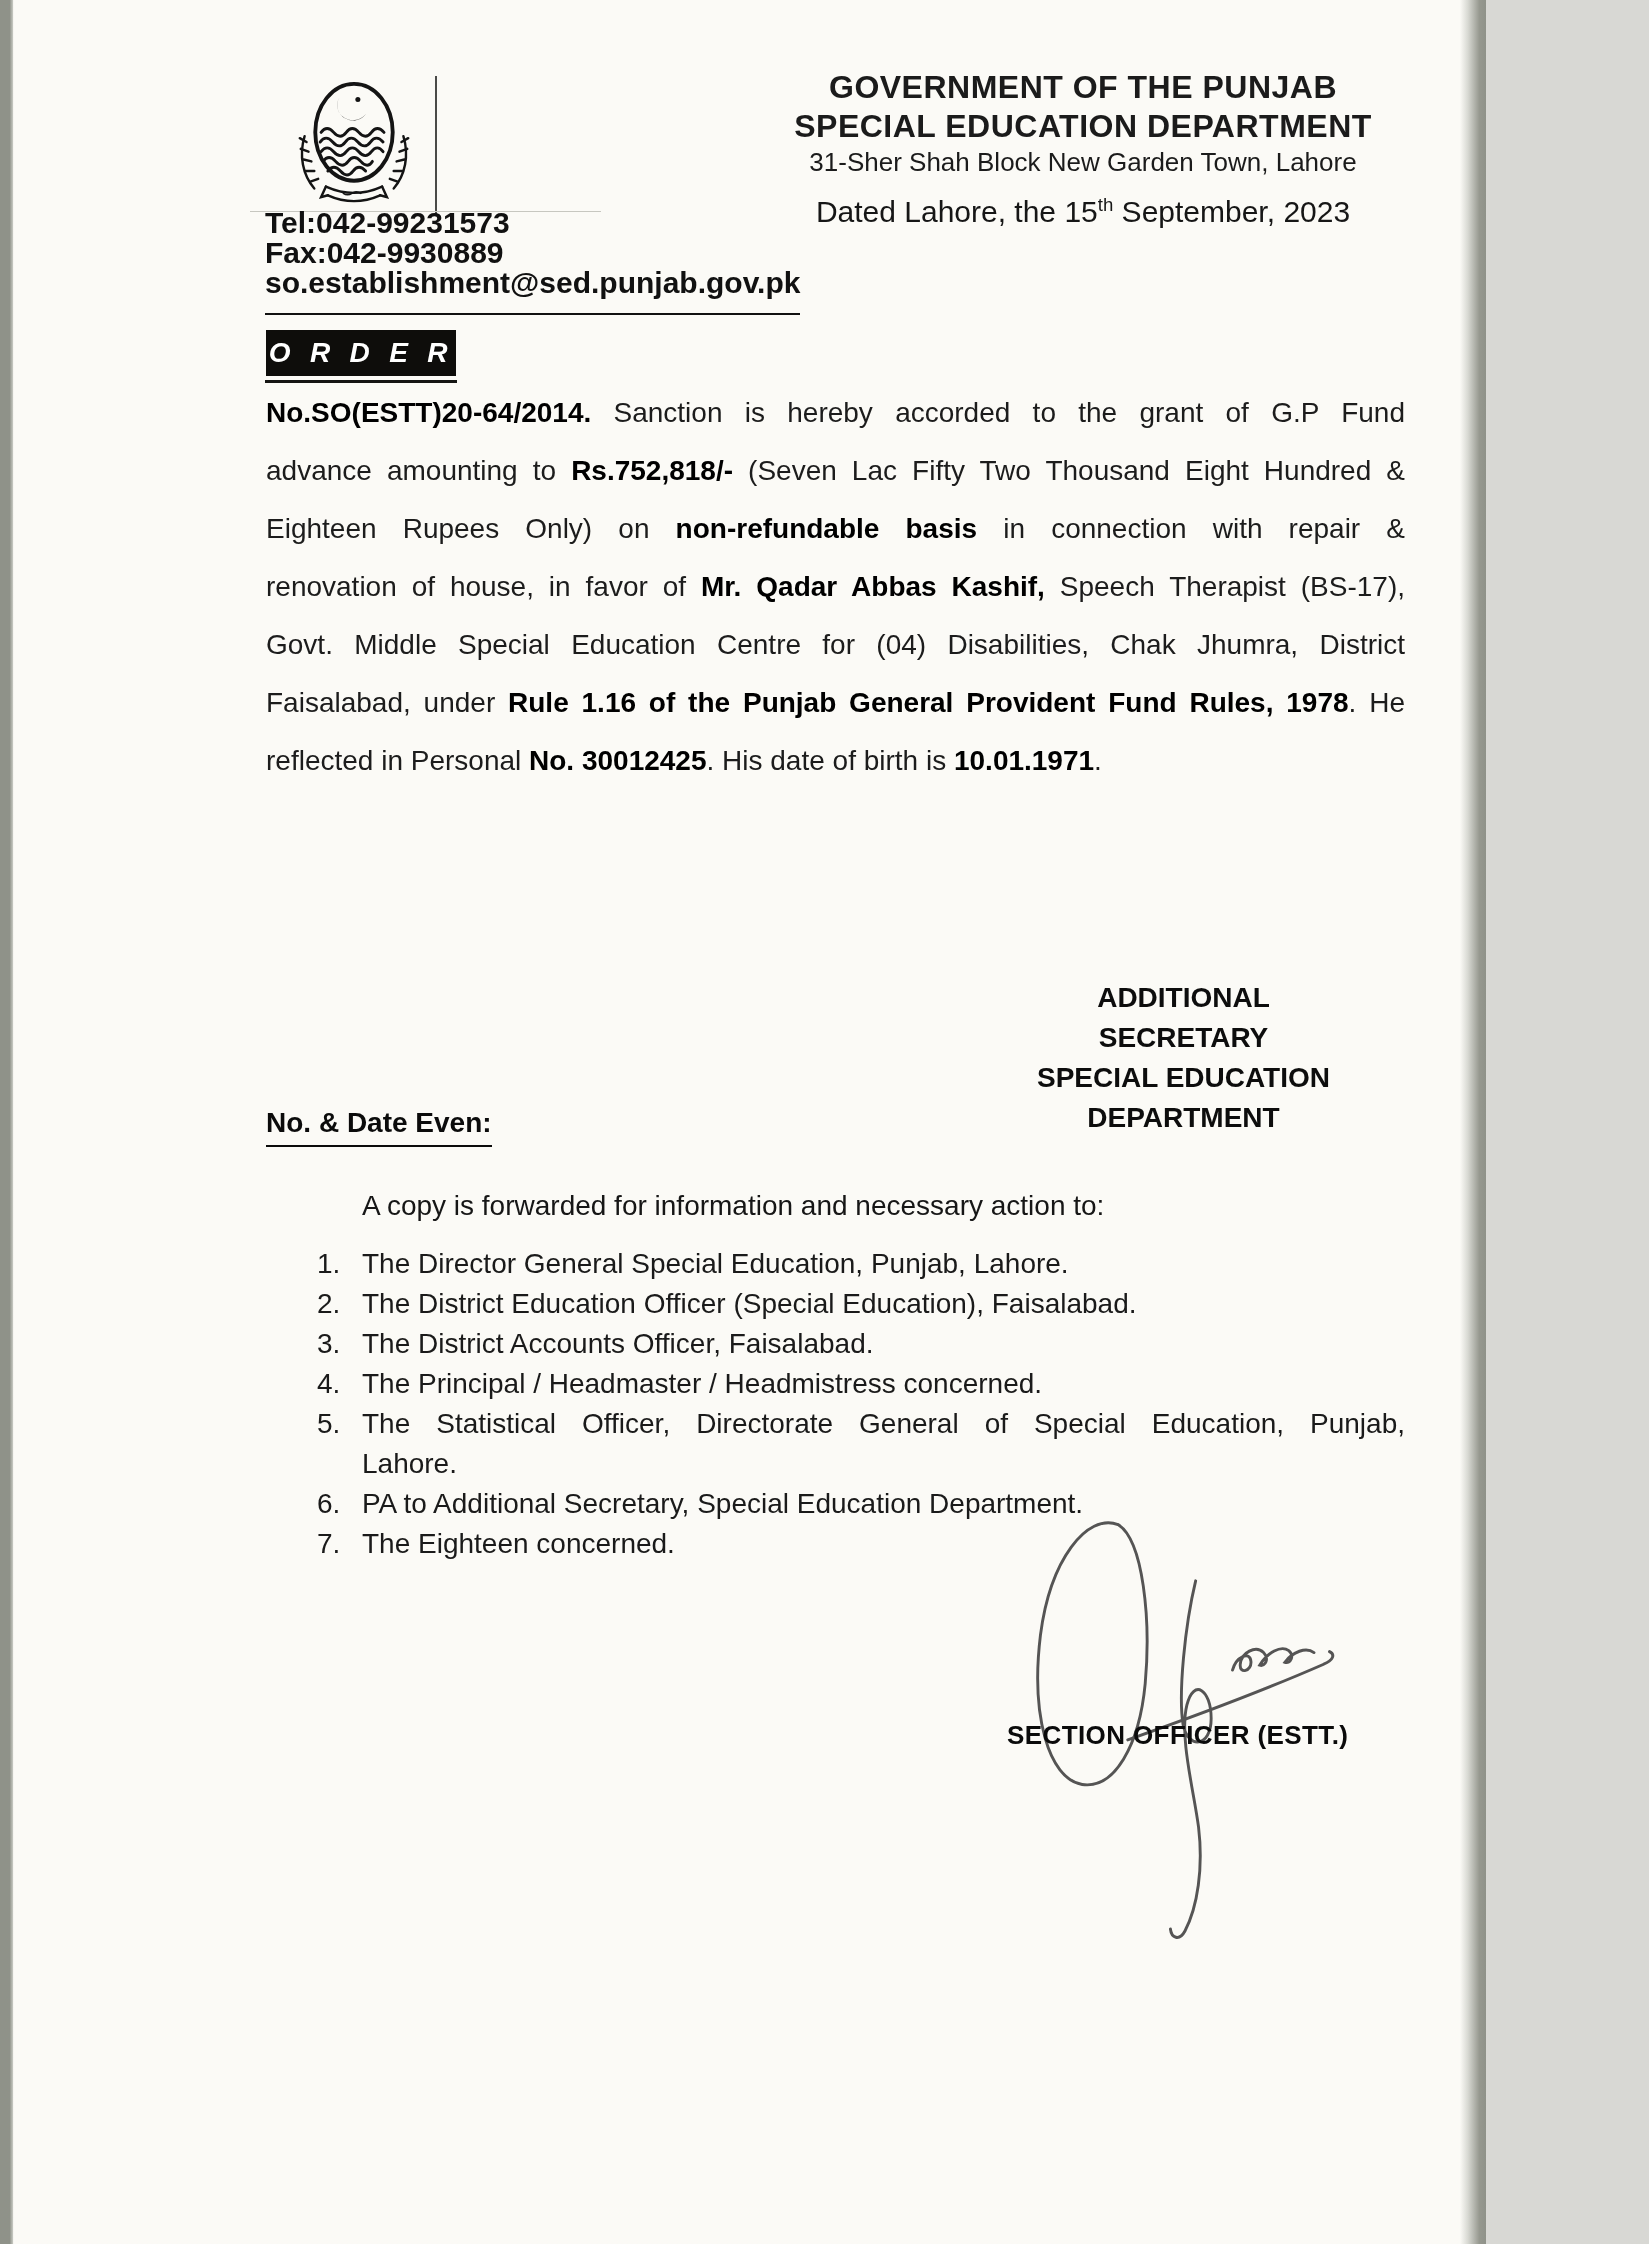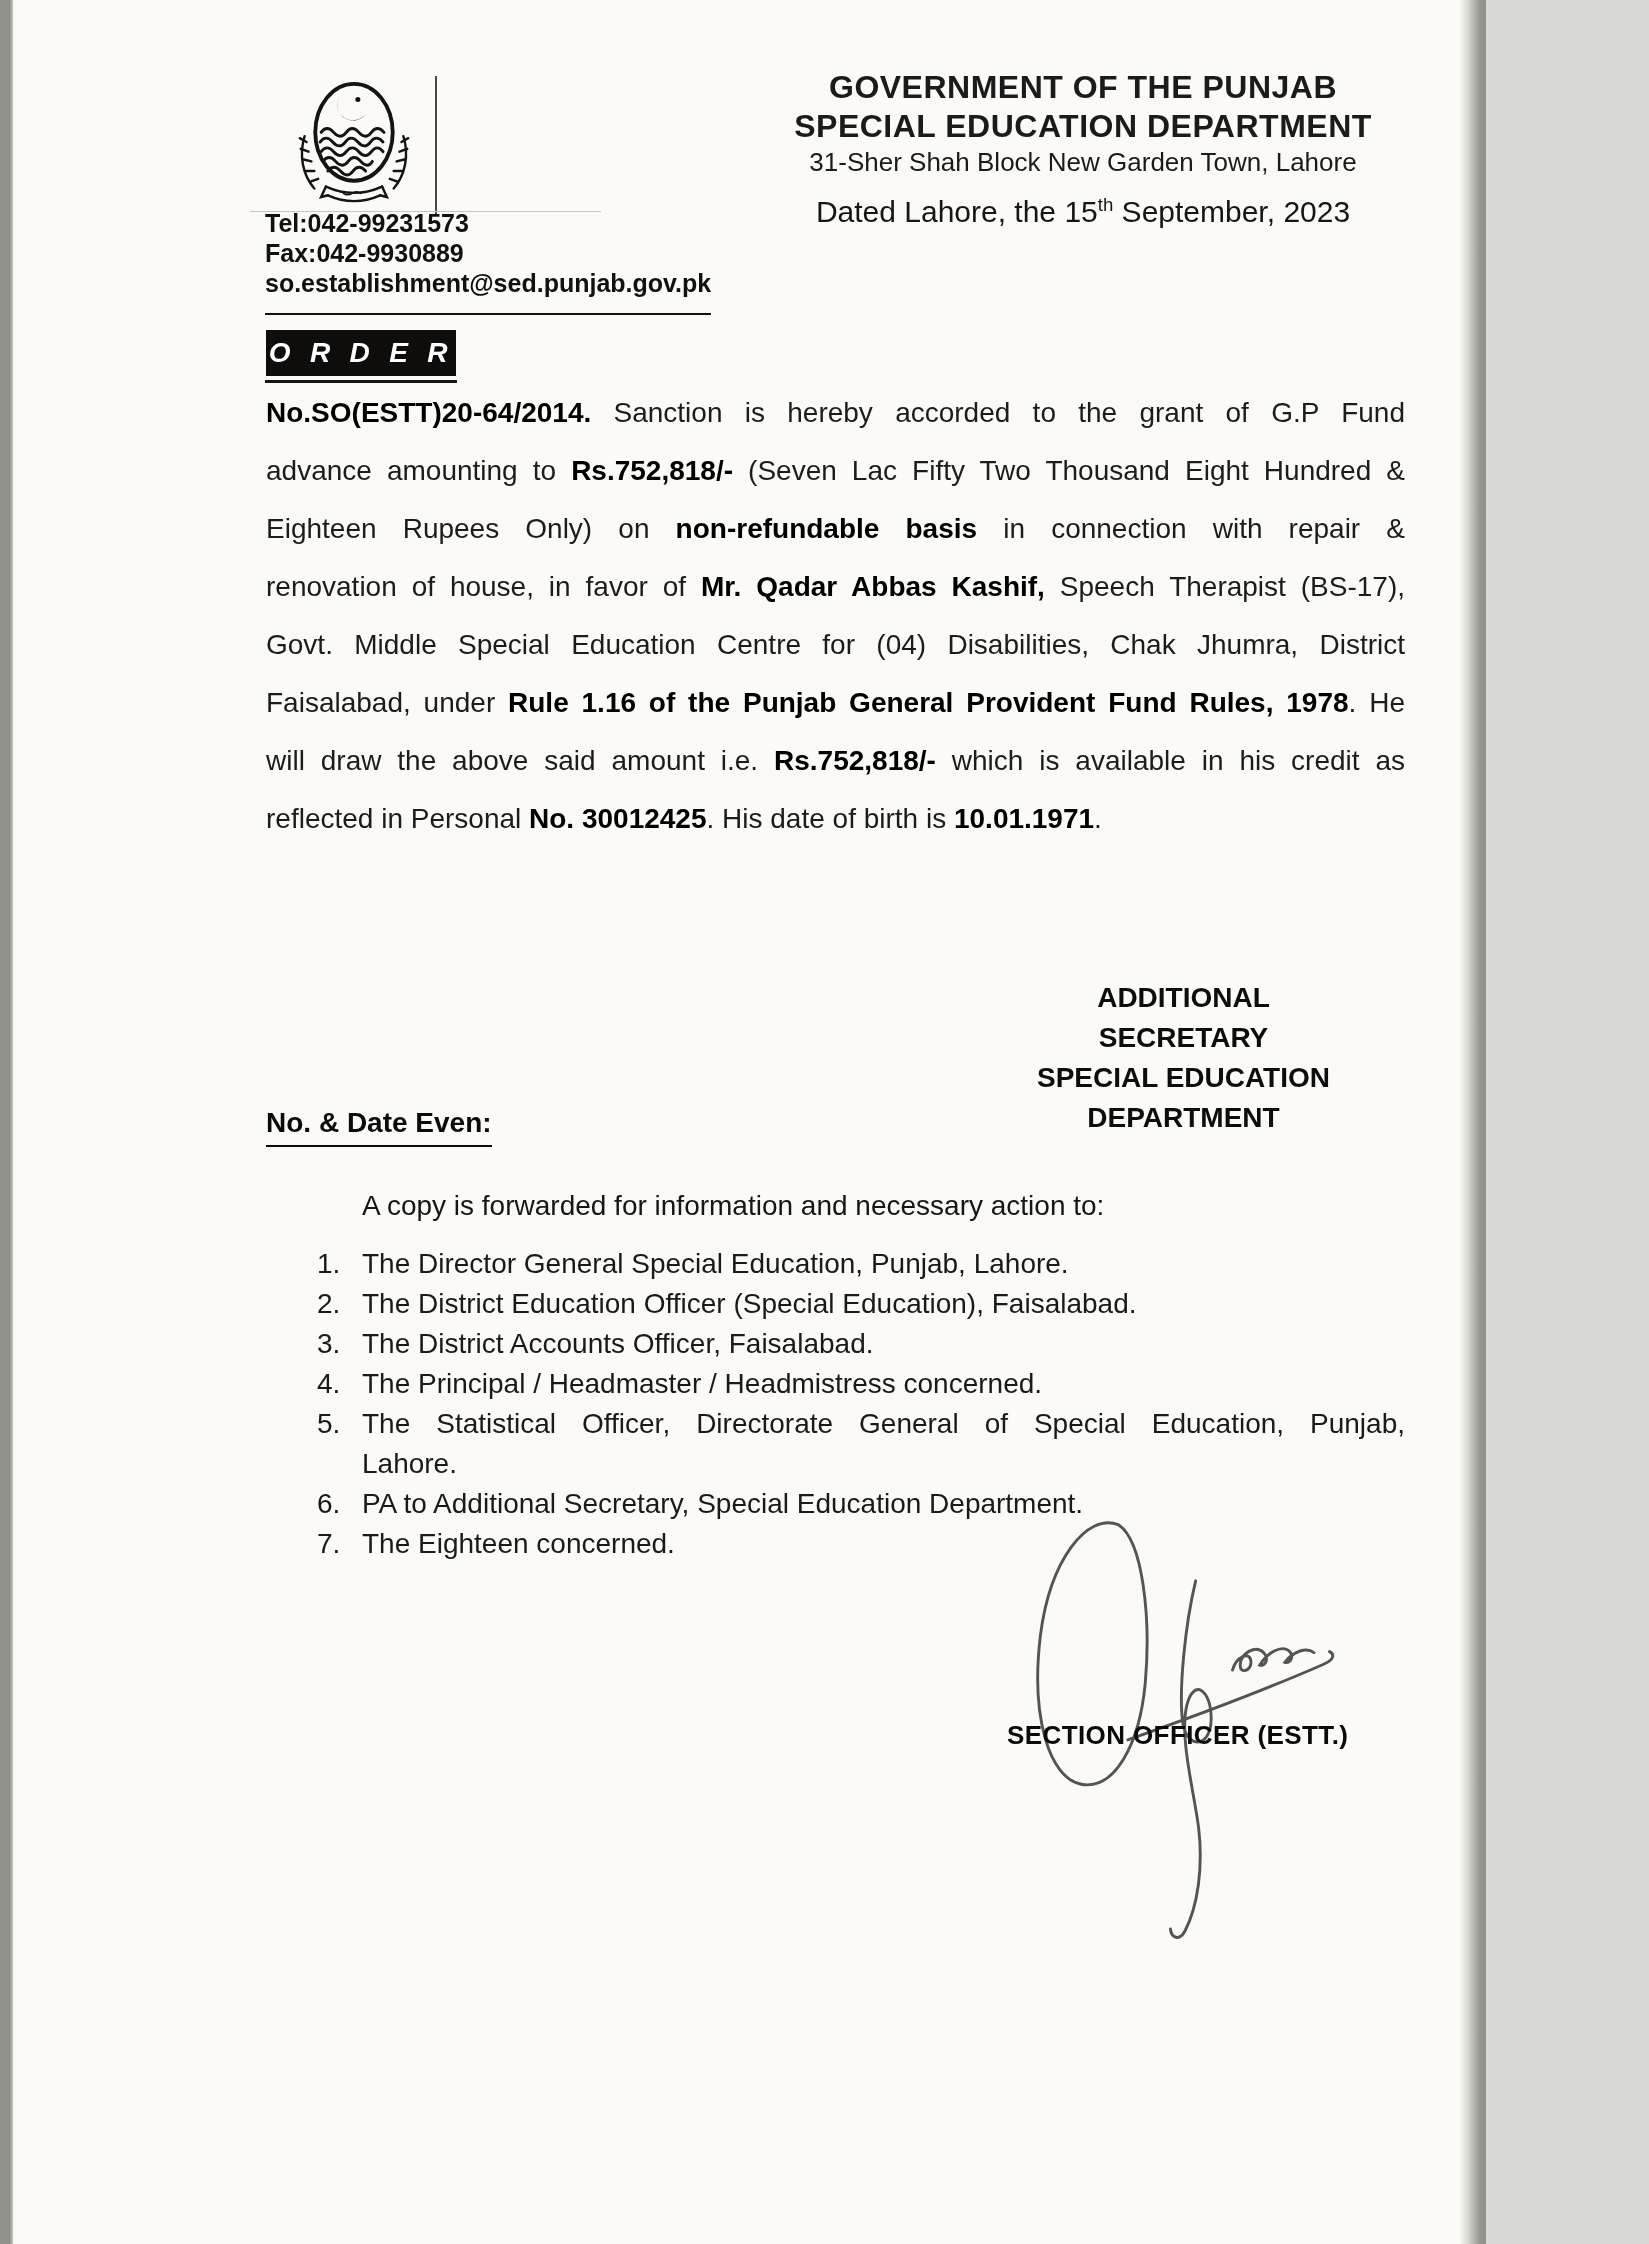--- a/index.html
+++ b/index.html
@@ -20,21 +20,21 @@
 
   
   .logo{position:absolute;left:293px;top:74px;width:122px;height:138px;}
   .hdr-divider{position:absolute;left:435px;top:76px;width:1.9px;height:140px;background:#4a4a48;}
   .hdr-faintline{position:absolute;left:250px;top:211px;width:351px;height:1px;background:#c7c7c0;}
   .dept{position:absolute;left:753px;top:68px;width:660px;text-align:center;color:#1b1b1b;}
   .dept .l1,.dept .l2{font-size:32px;font-weight:700;line-height:39px;letter-spacing:0.5px;}
   .dept .l3{font-size:26px;line-height:32px;}
   .dateline{position:absolute;left:753px;top:192px;width:660px;text-align:center;
     font-size:30px;line-height:39px;color:#161616;}
-  .contact{position:absolute;left:265px;top:208px;font-size:25px;font-weight:700;
+  .contact{position:absolute;left:265px;top:208px;font-size:30px;font-weight:700;
     line-height:30px;color:#111;}
   .contact .email{display:inline-block;border-bottom:2.4px solid #111;padding-bottom:15px;}
 
   
   .order-box{position:absolute;left:266px;top:330px;width:190px;height:46px;
     background:#0e0d0b;color:#fff;font-size:28px;font-weight:700;font-style:italic;
     letter-spacing:5.8px;line-height:46px;text-align:center;}
   .order-underline{position:absolute;left:265px;top:380px;width:192px;height:2.9px;background:#151513;}
 
   
@@ -115,21 +115,20 @@
   <div class="order-box">O R D E R</div>
   <div class="order-underline"></div>
 
   <div class="body-par">
     <div class="bline"><span class="b">No.SO(ESTT)20-64/2014.</span><span> Sanction is hereby accorded to the grant of G.P Fund</span></div>
     <div class="bline"><span>advance amounting to </span><span class="b">Rs.752,818/-</span><span> (Seven Lac Fifty Two Thousand Eight Hundred &amp;</span></div>
     <div class="bline"><span>Eighteen Rupees Only) on </span><span class="b">non-refundable basis</span><span> in connection with repair &amp;</span></div>
     <div class="bline"><span>renovation of house, in favor of </span><span class="b">Mr. Qadar Abbas Kashif,</span><span> Speech Therapist (BS-17),</span></div>
     <div class="bline"><span>Govt. Middle Special Education Centre for (04) Disabilities, Chak Jhumra, District</span></div>
     <div class="bline"><span>Faisalabad, under </span><span class="b">Rule 1.16 of the Punjab General Provident Fund Rules, 1978</span><span>. He</span></div>
-    <div class="bline"><span>will draw the above said amount i.e. </span><span class="b">Rs.752,818/-</span><span> which is available in his credit as</span></div>
     <div class="bline last"><span>reflected in Personal </span><span class="b">No. 30012425</span><span>. His date of birth is </span><span class="b">10.01.1971</span><span>.</span></div>
   </div>
 
   <div class="signatory">
     <div>ADDITIONAL SECRETARY</div>
     <div>SPECIAL EDUCATION</div>
     <div>DEPARTMENT</div>
   </div>
 
   <div class="ref-label">

